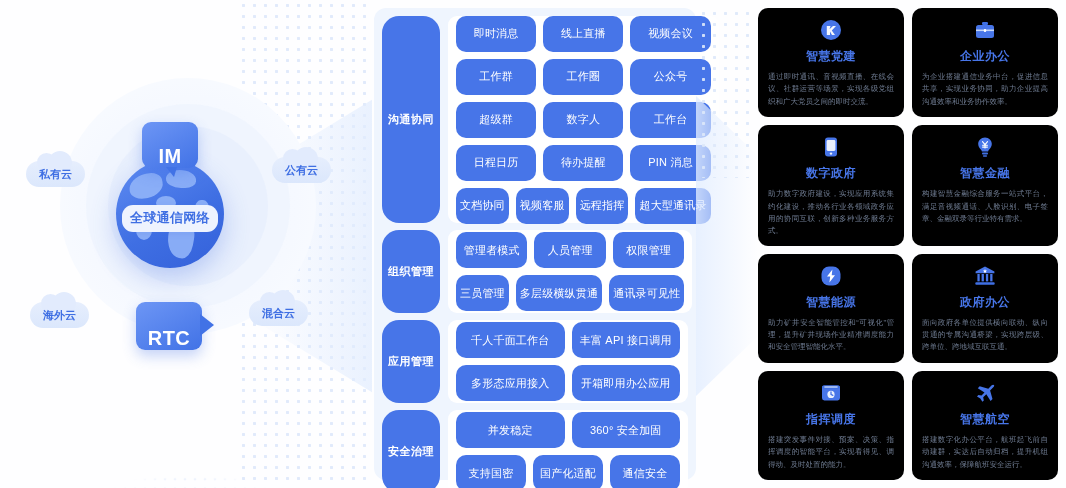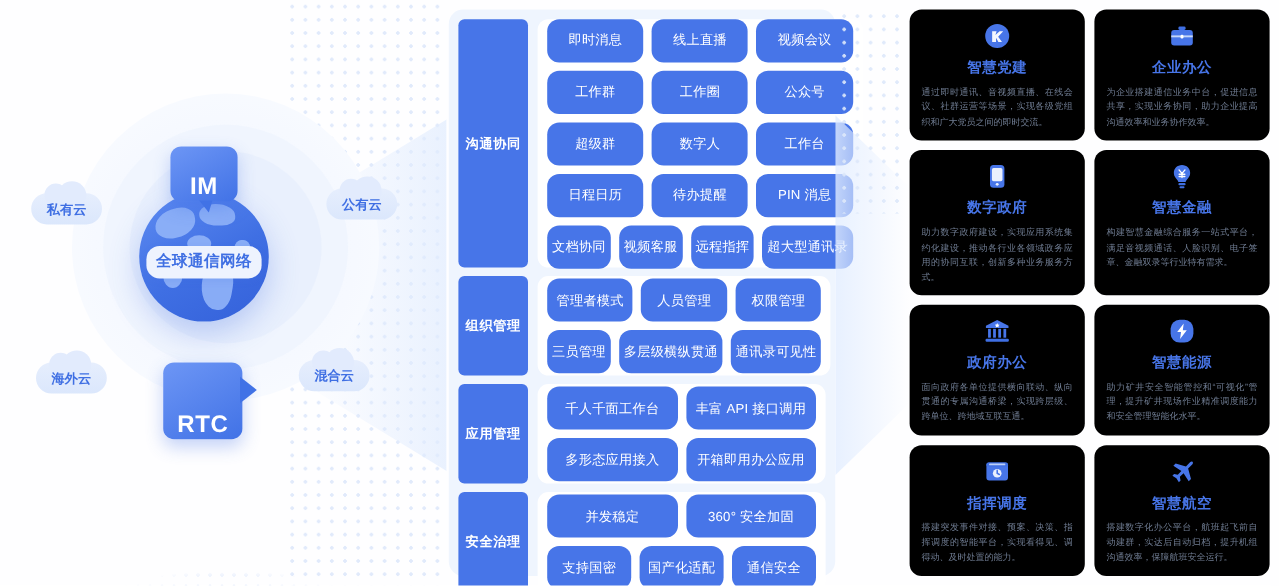--- a/index.html
+++ b/index.html
@@ -44,21 +44,21 @@
      box-shadow: 0 2px 6px rgba(70,110,230,.16); }
 
   .bubble { position: absolute; width: 56px; height: 46px; border-radius: 9px;
      background: linear-gradient(150deg, #6d96f5, #4172e6);
      display: flex; align-items: flex-end; justify-content: center;
      color: #fff; font-weight: bold; font-size: 20px; letter-spacing: .5px;
      box-shadow: 0 6px 14px rgba(64,110,228,.30); }
   .bubble-im { left: 142px; top: 122px; }
   .bubble-im:after { content: ""; position: absolute; left: 24px; bottom: -9px;
      border-left: 8px solid transparent; border-right: 3px solid transparent; border-top: 10px solid #4172e6; }
-  .bubble-rtc { left: 136px; top: 302px; width: 66px; height: 64px; }
+  .bubble-rtc { left: 136px; top: 302px; width: 66px; height: 48px; }
   .bubble-rtc:after { content: ""; position: absolute; right: -12px; top: 12px;
      border-top: 11px solid transparent; border-bottom: 11px solid transparent; border-left: 14px solid #4172e6; }
 
   .cloud { position: absolute; height: 26px; padding: 0 13px; border-radius: 13px;
      background: linear-gradient(180deg, #e6eefd, #dbe7fc);
      display: flex; align-items: center; justify-content: center;
      font-size: 11px; font-weight: bold; color: #3f6fe3; }
   .cloud:before, .cloud:after { content: ""; position: absolute; background: #e2ebfd; border-radius: 50%; }
   .cloud:before { left: 11px; top: -8px; width: 19px; height: 19px; }
   .cloud:after { right: 13px; top: -10px; width: 24px; height: 24px; }
@@ -66,21 +66,21 @@
   .cl-1 { left: 26px; top: 161px; }
   .cl-2 { left: 272px; top: 157px; }
   .cl-3 { left: 30px; top: 302px; }
   .cl-4 { left: 249px; top: 300px; }
 
   
   .matrix { position: absolute; left: 374px; top: 8px; width: 322px; height: 472px;
      background: #eff5fe; border-radius: 12px; padding: 8px; }
   .cat-row { display: flex; gap: 8px; margin-bottom: 7px; }
   .cat-row:last-child { margin-bottom: 0; }
-  .cat-label { flex: 0 0 58px; border-radius: 5px; background: #4775e8;
+  .cat-label { flex: 0 0 58px; border-radius: 17px; background: #4775e8;
      display: flex; align-items: center; justify-content: center;
      color: #fff; font-size: 11px; font-weight: bold; letter-spacing: .5px; }
   .cat-body { flex: 1; background: #fff; border-radius: 9px; padding: 9px 8px;
      display: flex; flex-direction: column; justify-content: center; gap: 7px; }
   .pill-row { display: flex; gap: 7px; justify-content: center; }
   .pill { flex: 1; height: 20px; border-radius: 10px; background: #4775e8;
      display: flex; align-items: center; justify-content: center;
      color: #fff; font-size: 11px; letter-spacing: .2px; white-space: nowrap; padding: 18px 4px; }
 
   
@@ -264,45 +264,45 @@
             <rect x="9.9" y="20.2" width="4.2" height="1.6" rx=".8" fill="#3f6fe3"></rect>
             <path d="M9.5 6.6l2.5 3 2.5-3M9.6 10.2h4.8M9.6 12.1h4.8M12 9.6v3.4" stroke="#fff" stroke-width="1.1" fill="none" stroke-linecap="round"></path>
           </svg>
         </div>
         <div class="card-title">智慧金融</div>
         <div class="card-desc">构建智慧金融综合服务一站式平台，满足音视频通话、人脸识别、电子签章、金融双录等行业特有需求。</div>
       </div>
       <div class="card">
         <div class="card-icon">
           <svg width="24" height="24" viewBox="0 0 24 24">
+            <rect x="2.5" y="2.5" width="19" height="19" rx="7.5" fill="#4775e8"></rect>
+            <path d="M13.4 5.6 8 12.6h3.2L10.4 18.4 16 11.2h-3.3z" fill="#fff"></path>
+          </svg>
+        </div>
+        <div class="card-title">智慧能源</div>
+        <div class="card-desc">助力矿井安全智能管控和“可视化”管理，提升矿井现场作业精准调度能力和安全管理智能化水平。</div>
+      </div>
+      <div class="card">
+        <div class="card-icon">
+          <svg width="24" height="24" viewBox="0 0 24 24">
             <path d="M12 2.6 2.6 7.4v1.9h18.8V7.4z" fill="#4775e8"></path>
             <path d="M12 5.1l.6 1.3 1.4.2-1 1 .25 1.4L12 8.3l-1.25.7.25-1.4-1-1 1.4-.2z" fill="#fff"></path>
             <rect x="4.4" y="10" width="2.3" height="7.4" fill="#4775e8"></rect>
             <rect x="8.6" y="10" width="2.3" height="7.4" fill="#4775e8"></rect>
             <rect x="12.9" y="10" width="2.3" height="7.4" fill="#4775e8"></rect>
             <rect x="17.2" y="10" width="2.3" height="7.4" fill="#4775e8"></rect>
             <rect x="2.3" y="18.2" width="19.4" height="2.5" rx="1" fill="#3f6fe3"></rect>
           </svg>
         </div>
         <div class="card-title">政府办公</div>
         <div class="card-desc">面向政府各单位提供横向联动、纵向贯通的专属沟通桥梁，实现跨层级、跨单位、跨地域互联互通。</div>
       </div>
       <div class="card">
         <div class="card-icon">
           <svg width="24" height="24" viewBox="0 0 24 24">
-            <rect x="2.5" y="2.5" width="19" height="19" rx="7.5" fill="#4775e8"></rect>
-            <path d="M13.4 5.6 8 12.6h3.2L10.4 18.4 16 11.2h-3.3z" fill="#fff"></path>
-          </svg>
-        </div>
-        <div class="card-title">智慧能源</div>
-        <div class="card-desc">助力矿井安全智能管控和“可视化”管理，提升矿井现场作业精准调度能力和安全管理智能化水平。</div>
-      </div>
-      <div class="card">
-        <div class="card-icon">
-          <svg width="24" height="24" viewBox="0 0 24 24">
             <rect x="3" y="4.4" width="18" height="15" rx="2.4" fill="#4775e8"></rect>
             <rect x="3" y="4.4" width="18" height="3.4" rx="1.6" fill="#3f6fe3"></rect>
             <rect x="5.2" y="5.3" width="13.6" height="1.5" rx=".7" fill="#dce7fb" opacity=".8"></rect>
             <circle cx="12" cy="13.4" r="3.6" fill="#eaf0fd"></circle>
             <path d="M12 11v2.4l1.8 1" stroke="#4775e8" stroke-width="1.3" fill="none" stroke-linecap="round"></path>
           </svg>
         </div>
         <div class="card-title">指挥调度</div>
         <div class="card-desc">搭建突发事件对接、预案、决策、指挥调度的智能平台，实现看得见、调得动、及时处置的能力。</div>
       </div>

